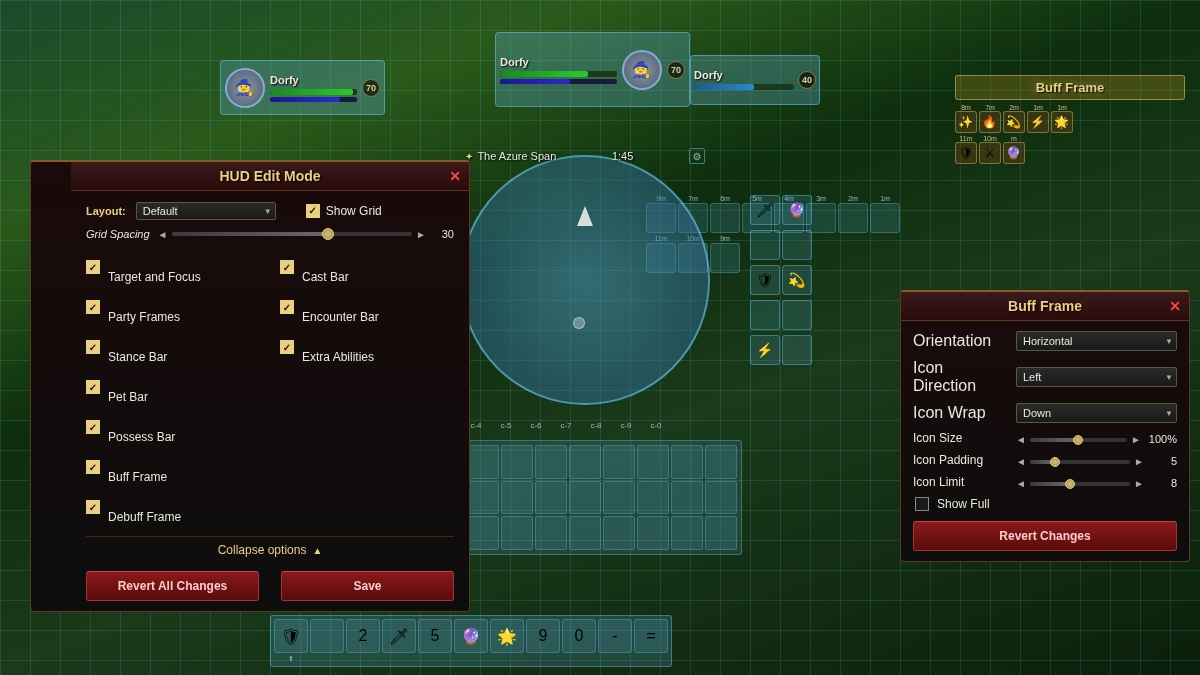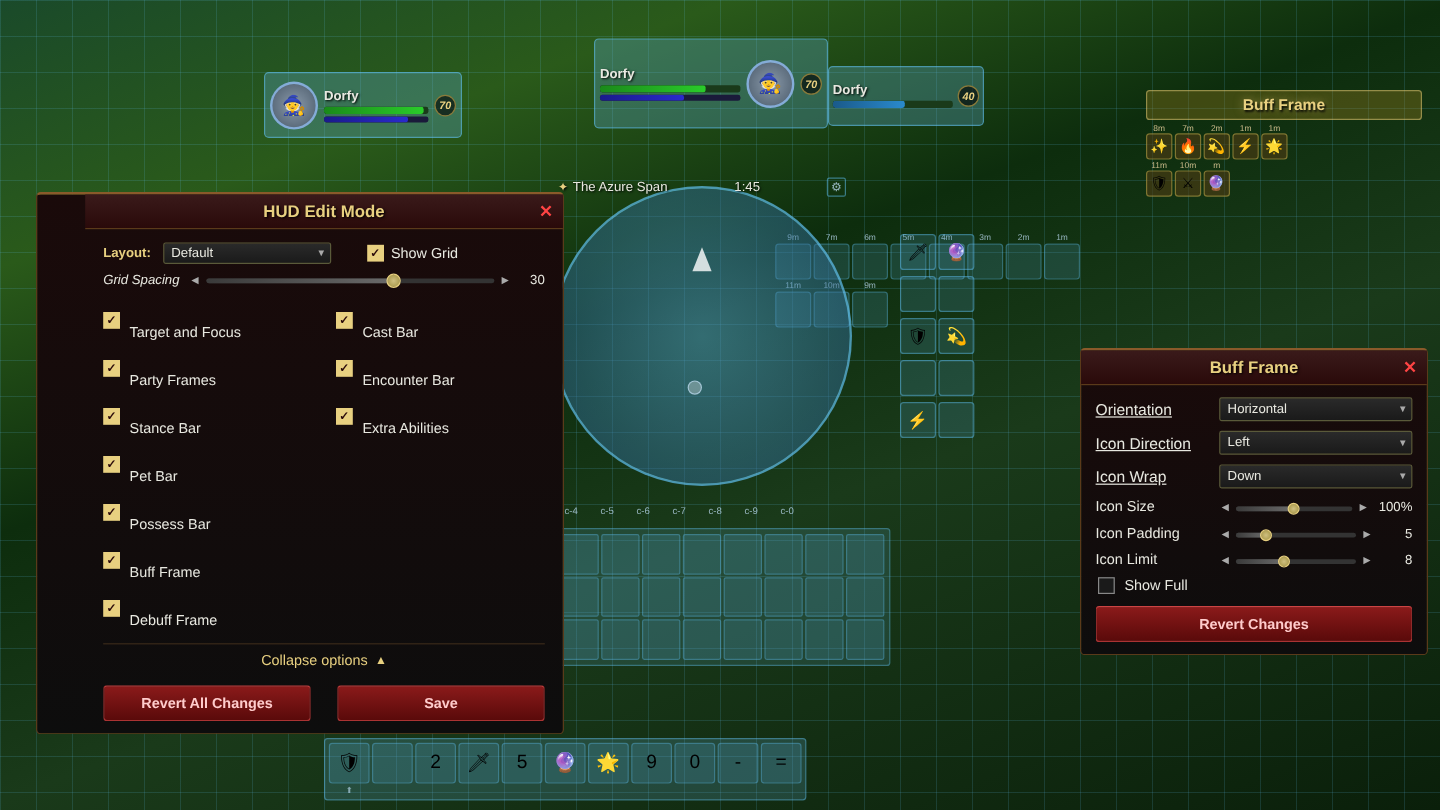--- a/index.html
+++ b/index.html
@@ -310,24 +310,23 @@
 
     .buff-row {
       display: flex;
       align-items: center;
       margin-bottom: 8px;
       gap: 8px;
     }
 
     .buff-row-label {
       color: #e8e8e0;
-      font-size: 13px;
+      font-size: 16px;
       width: 95px;
       flex-shrink: 0;
-      text-decoration: underline;
     }
 
     .buff-select-wrapper {
       flex: 1;
       position: relative;
     }
 
     .buff-select {
       width: 100%;
       background: linear-gradient(to bottom, #2a2a2a, #1a1a1a);
@@ -516,21 +515,20 @@
       font-weight: bold;
       background: rgba(0,0,0,0.6);
       border: 1px solid #8a7a3a;
       border-radius: 50%;
       width: 18px;
       height: 18px;
       display: flex;
       align-items: center;
       justify-content: center;
       flex-shrink: 0;
-      font-style: italic;
     }
 
     
     #target-frame {
       left: 495px;
       top: 32px;
       width: 195px;
       height: 75px;
       display: flex;
       align-items: center;

